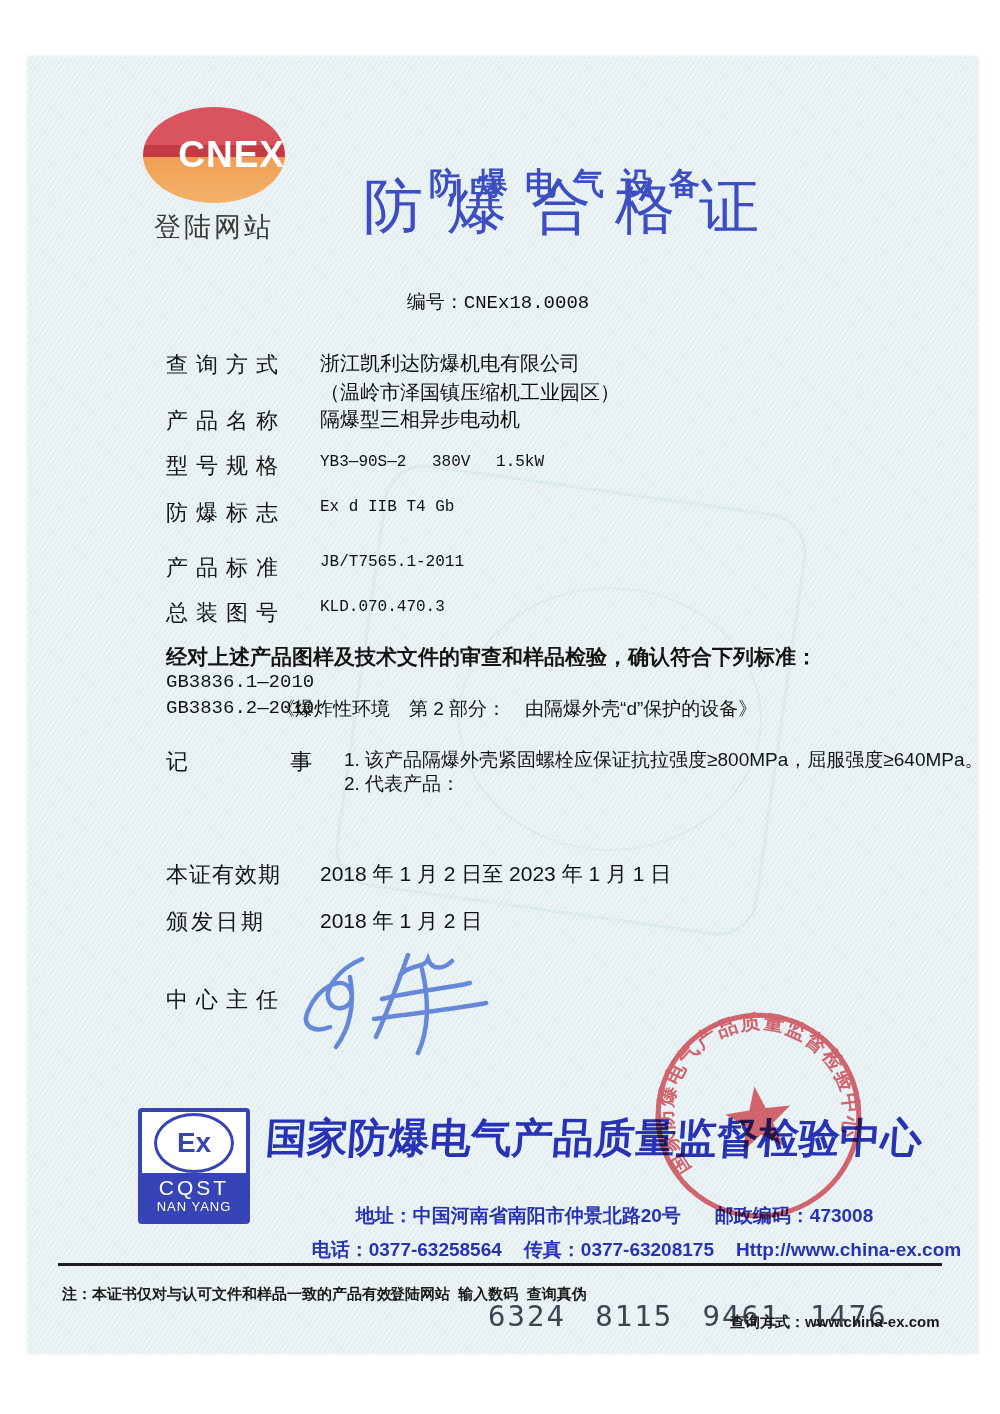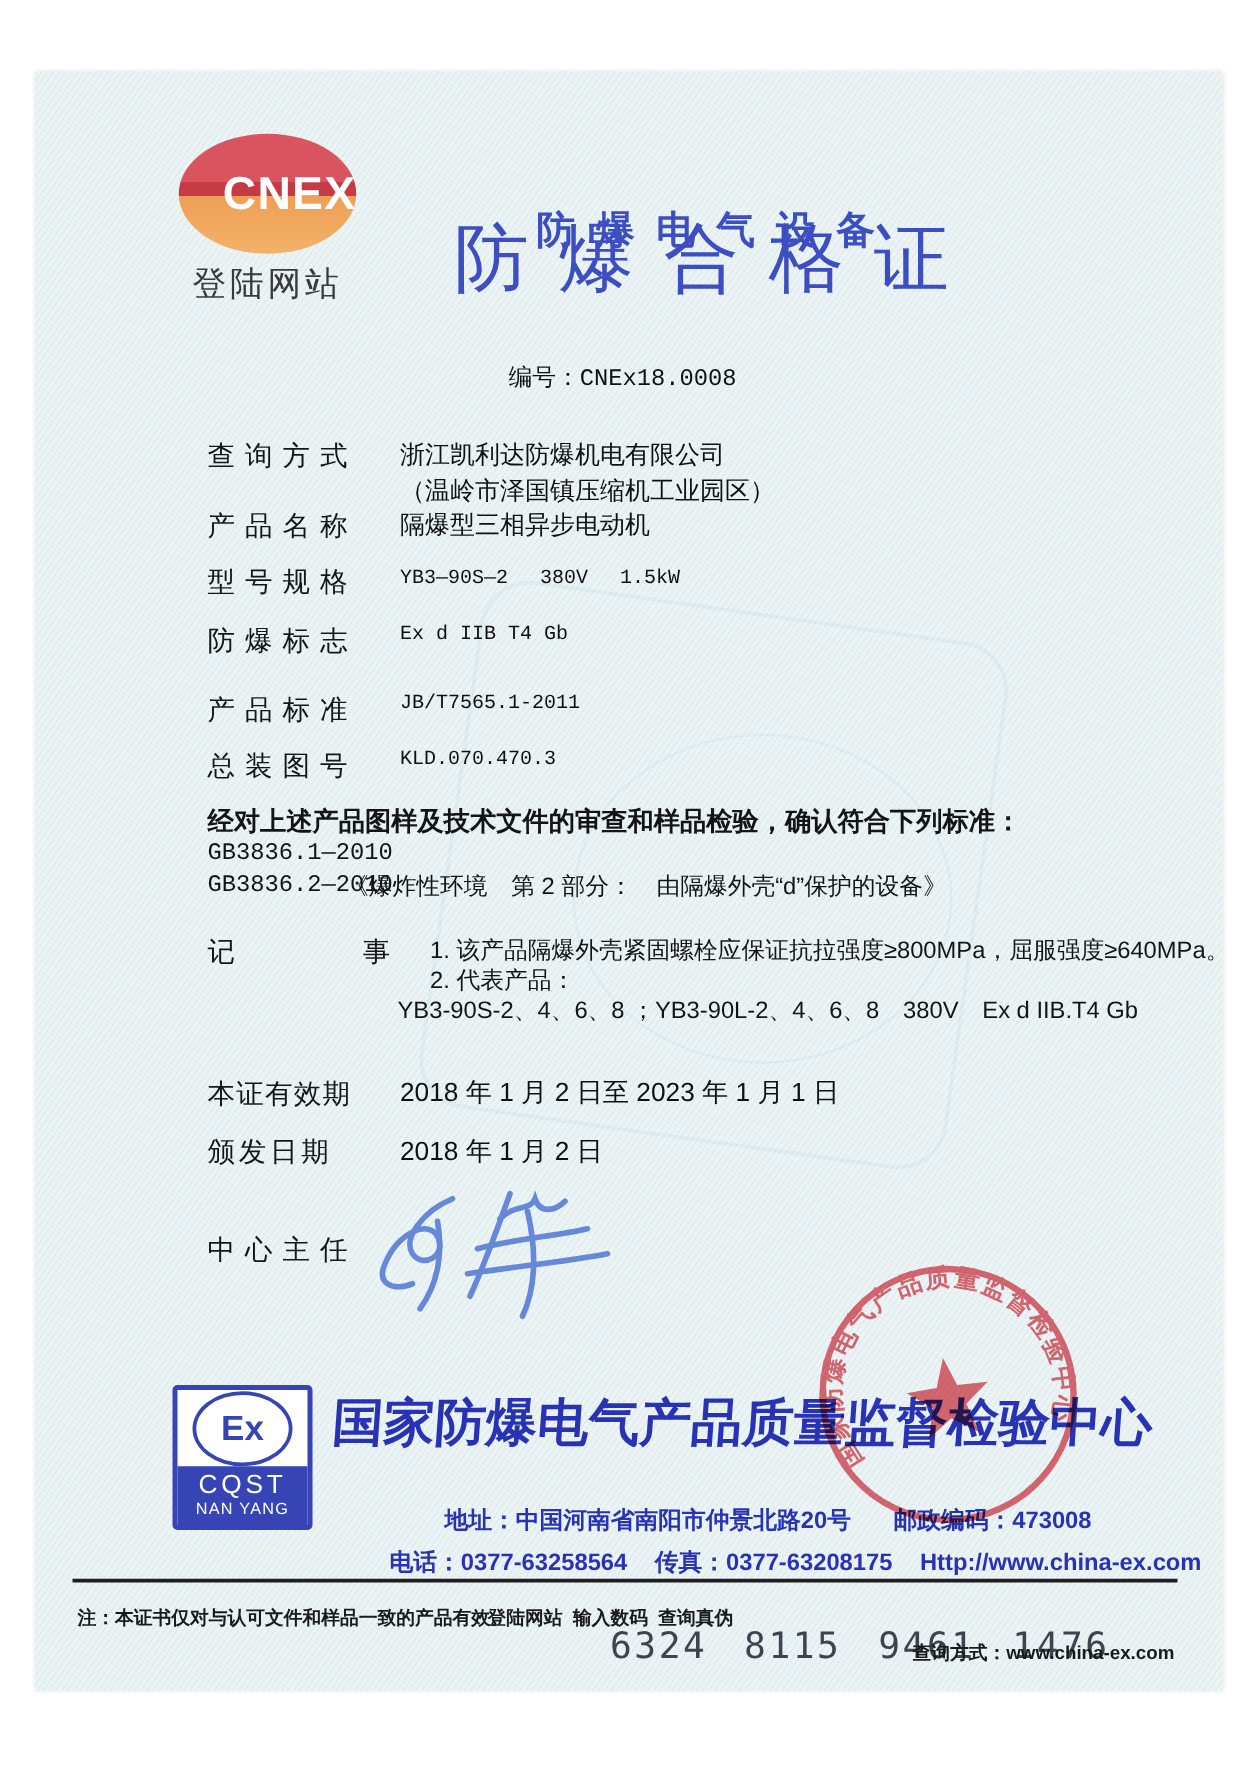--- a/index.html
+++ b/index.html
@@ -117,21 +117,20 @@
     <span class="val ascii" style="top:541px">KLD.070.470.3</span>
 
     <div class="statement" style="top:586px">经对上述产品图样及技术文件的审查和样品检验，确认符合下列标准：</div>
     <span class="gbcode" style="top:614px">GB3836.1—2010</span>
     <span class="gbcode" style="top:640px">GB3836.2—2010</span>
     <span class="gbdesc" style="top:639px">《爆炸性环境　第 2 部分：　由隔爆外壳“d”保护的设备》</span>
 
     <span class="lab lab-wide" style="top:690px">记  事</span>
     <span class="note" style="left:316px;top:690px">1. 该产品隔爆外壳紧固螺栓应保证抗拉强度≥800MPa，屈服强度≥640MPa。</span>
     <span class="note" style="left:316px;top:714px">2. 代表产品：</span>
-    <span class="note" style="left:290px;top:738px">YB3-90S-2、4、6、8 ；YB3-90L-2、4、6、8　380V　Ex d IIB.T4 Gb</span>
 
     <span class="lab lab-tight" style="top:803px">本证有效期</span>
     <span class="val" style="top:803px;font-size:21px">2018 年 1 月 2 日至 2023 年 1 月 1 日</span>
 
     <span class="lab lab-tight" style="top:850px;letter-spacing:3px">颁发日期</span>
     <span class="val" style="top:850px;font-size:21px">2018 年 1 月 2 日</span>
 
     <span class="lab" style="top:928px">中心主任</span>
     <svg class="sig" viewBox="0 0 230 125">
       <g fill="none" stroke="#5b7fd6" stroke-width="4.5" stroke-linecap="round" opacity="0.92">

